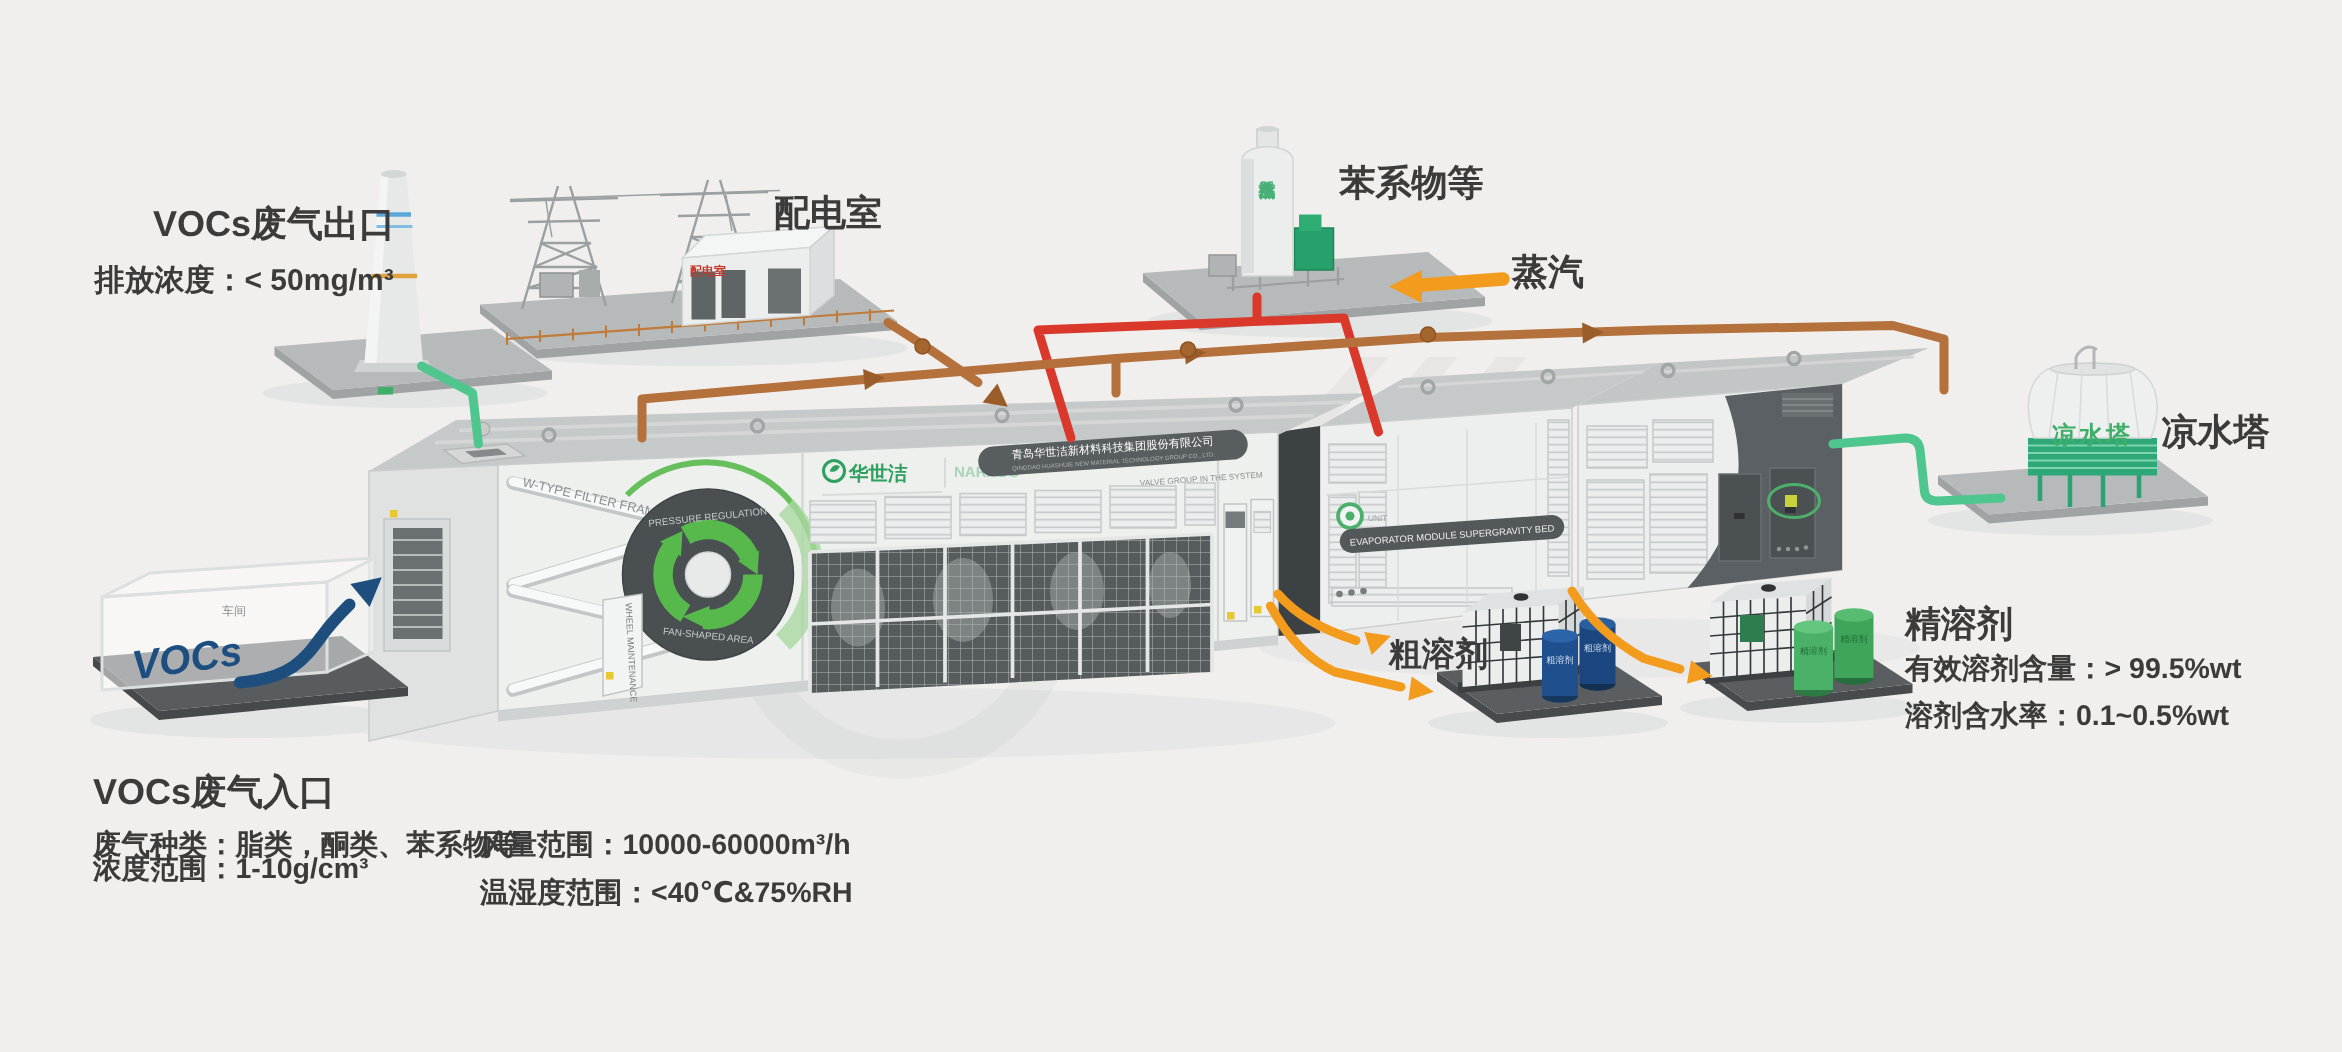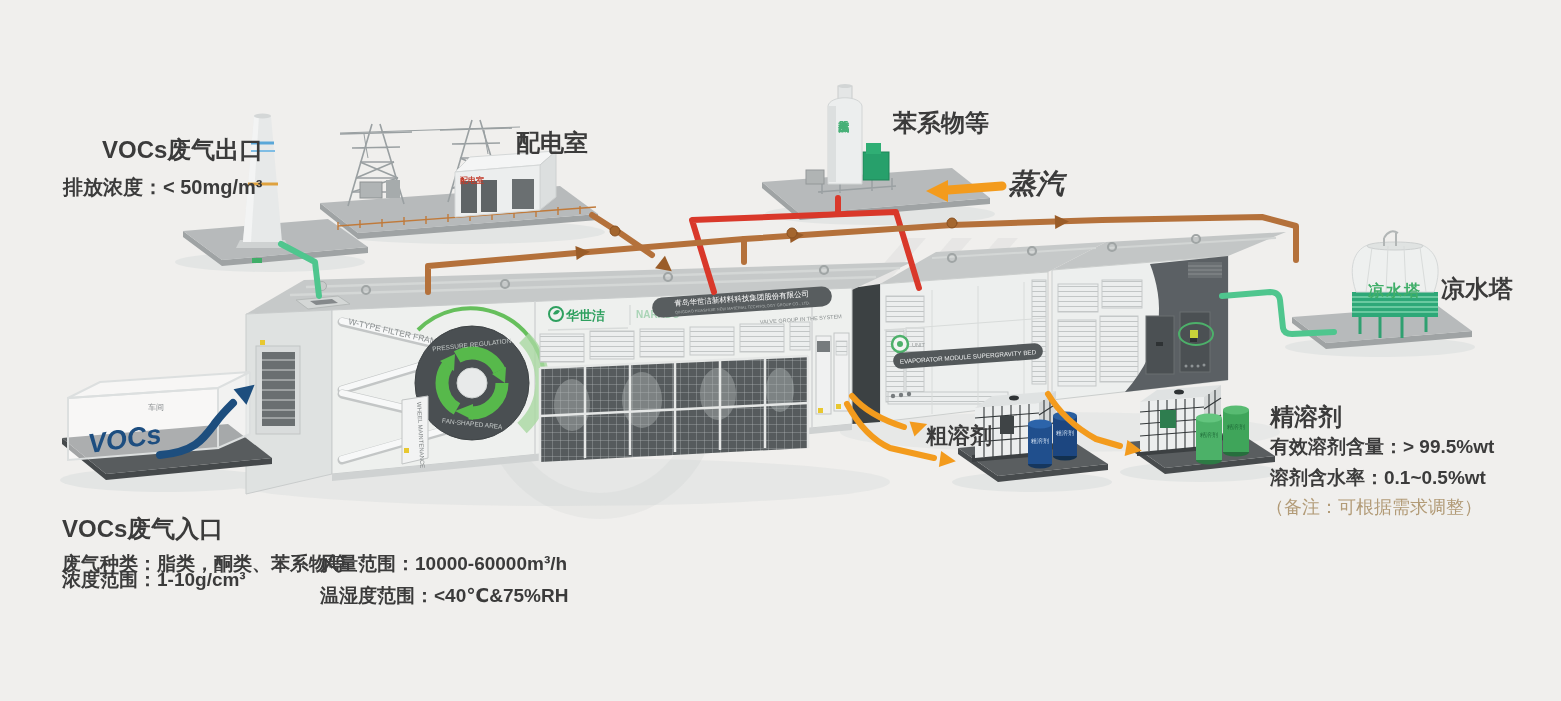--- a/index.html
+++ b/index.html
@@ -440,33 +440,32 @@
 
   <div class="lbl t-title" style="left:102px;top:136px;">VOCs废气出口</div>
   <div class="lbl t-spec" style="left:63px;top:176px;font-size:20px;">排放浓度：&lt; 50mg/m³</div>
 
   <div class="lbl t-title" style="left:516px;top:129px;">配电室</div>
   <div class="lbl" style="left:460px;top:176px;font-size:8px;color:#c23b2a;font-weight:700;">配电室</div>
 
   <div class="lbl t-title" style="left:893px;top:109px;">苯系物等</div>
   <div class="lbl v-text" style="left:837px;top:112px;font-size:11px;color:#47b077;font-weight:700;height:72px;">蒸汽发生器</div>
 
-  <div class="lbl t-title" style="left:1008px;top:168px;font-size:28px;font-style:italic;">蒸汽</div>
+  <div class="lbl t-title" style="left:1008px;top:168px;font-size:24px;">蒸汽</div>
 
   <div class="lbl t-title" style="left:1441px;top:275px;">凉水塔</div>
   <div class="lbl" style="left:1368px;top:282px;font-size:16px;color:#3fae68;font-weight:700;letter-spacing:2px;">凉水塔</div>
 
   <div class="lbl t-title" style="left:926px;top:423px;font-size:22px;">粗溶剂</div>
   <div class="lbl" style="left:1031px;top:438px;font-size:6px;color:#cfe0f2;">粗溶剂</div>
   <div class="lbl" style="left:1056px;top:430px;font-size:6px;color:#cfe0f2;">粗溶剂</div>
 
   <div class="lbl t-title" style="left:1270px;top:403px;">精溶剂</div>
   <div class="lbl t-spec" style="left:1270px;top:436px;">有效溶剂含量：&gt; 99.5%wt</div>
   <div class="lbl t-spec" style="left:1270px;top:467px;">溶剂含水率：0.1~0.5%wt</div>
-  <div class="lbl t-note" style="left:1266px;top:497px;">（备注：可根据需求调整）</div>
   <div class="lbl" style="left:1200px;top:432px;font-size:6px;color:#1e6b38;">精溶剂</div>
   <div class="lbl" style="left:1227px;top:424px;font-size:6px;color:#1e6b38;">精溶剂</div>
 
   <div class="lbl t-title" style="left:62px;top:515px;">VOCs废气入口</div>
   <div class="lbl t-spec" style="left:62px;top:553px;">废气种类：脂类，酮类、苯系物等</div>
   <div class="lbl t-spec" style="left:62px;top:569px;">浓度范围：1-10g/cm³</div>
   <div class="lbl t-spec" style="left:320px;top:553px;">风量范围：10000-60000m³/h</div>
   <div class="lbl t-spec" style="left:320px;top:585px;">温湿度范围：&lt;40℃&amp;75%RH</div>
 
   <div class="lbl" style="left:88px;top:424px;font-size:27px;font-weight:800;font-style:italic;color:#1d4e80;transform:rotate(-8deg);">VOCs</div>

